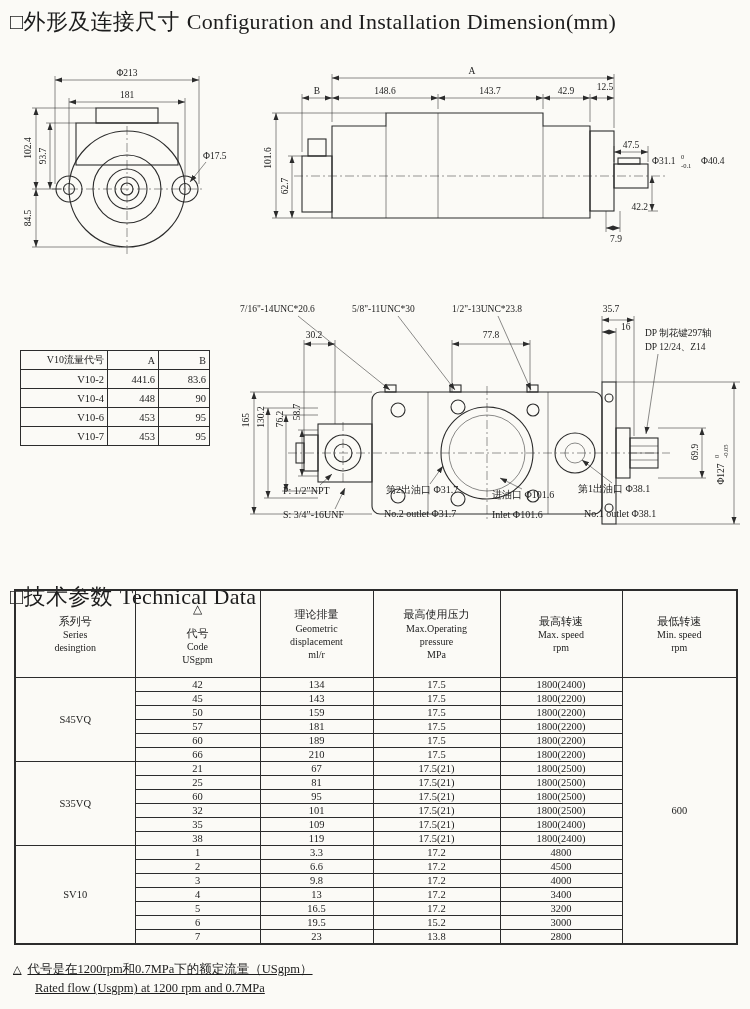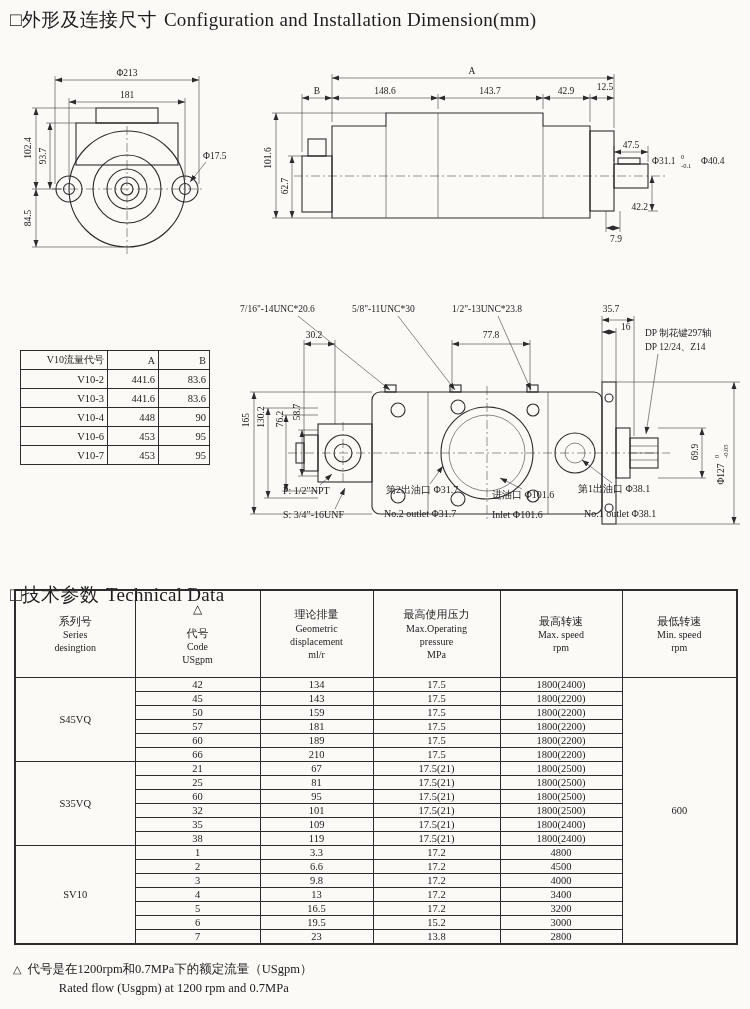--- a/index.html
+++ b/index.html
@@ -1,17 +1,17 @@
 <!DOCTYPE html>
 <html><head>
 <meta charset="utf-8">
 <style>
   html,body{margin:0;padding:0;background:#d9d9d9;}
   .page{position:relative;width:750px;height:1009px;background:#fbfaf6;font-family:"Liberation Serif",serif;color:#1c1c1c;overflow:hidden;}
-  .sec-title{position:absolute;font-size:19px;white-space:nowrap;letter-spacing:0.3px;}
+  .sec-title{position:absolute;font-size:22px;white-space:nowrap;letter-spacing:0.3px;}
   .sec-title .en-part{margin-left:7px;}
   svg.drawings{position:absolute;left:0;top:40px;}
   svg text{font-family:"Liberation Serif",serif;fill:#1c1c1c;}
   .dim{font-size:9.5px;}
   .lbl{font-size:10px;}
   .tol{font-size:6.5px;}
   .ol{fill:none;stroke:#2c2c2c;stroke-width:1.1;}
   .thin{fill:none;stroke:#2c2c2c;stroke-width:0.55;}
   .dimline{fill:none;stroke:#2c2c2c;stroke-width:0.55;marker-start:url(#ar);marker-end:url(#ar);}
   .cl{fill:none;stroke:#2c2c2c;stroke-width:0.5;stroke-dasharray:9 3 2 3;}
@@ -20,23 +20,23 @@
   .v10{position:absolute;left:20px;top:350px;font-size:10.5px;text-align:right;}
   .v10 th,.v10 td{border:1px solid #2c2c2c;height:18px;padding:0 3px;font-weight:normal;}
   .v10 th{font-size:10px;}
   .tech{position:absolute;left:14px;top:589px;width:722px;table-layout:fixed;font-size:10.5px;text-align:center;border:2px solid #2c2c2c;}
   .tech th,.tech td{border:1px solid #2c2c2c;padding:0;font-weight:normal;}
   .tech thead th{height:86px;vertical-align:middle;font-size:11px;}
   .tech thead .en{font-size:10px;}
   .tech thead div{line-height:1.3;}
   .tech tbody td{height:13px;line-height:13px;font-size:10.5px;}
   .mark{font-size:12px;margin-bottom:9px;}
-  .footnote{position:absolute;left:13px;top:960px;font-size:12.5px;line-height:1.55;}
+  .footnote{position:absolute;left:13px;top:960px;font-size:12.5px;line-height:1.55;text-decoration:underline;}
   .fmark{margin-right:6px;font-size:11px;}
-  .fl2{margin-left:22px;text-align:center;}
+  .fl2{margin-left:22px;}
 </style>
 </head>
 <body>
 
 <div class="page">
 
   <div class="sec-title" style="left:10px;top:7px;">
     <span>□外形及连接尺寸</span><span class="en-part">Configuration and Installation Dimension(mm)</span>
   </div>
 
@@ -258,25 +258,20 @@
         <th style="width:44px">B</th>
       </tr>
     </thead>
     <tbody>
         <tr>
           <td>V10-2</td>
           <td>441.6</td>
           <td>83.6</td>
         </tr>
         <tr>
-          <td>V10-3</td>
-          <td>441.6</td>
-          <td>83.6</td>
-        </tr>
-        <tr>
           <td>V10-4</td>
           <td>448</td>
           <td>90</td>
         </tr>
         <tr>
           <td>V10-6</td>
           <td>453</td>
           <td>95</td>
         </tr>
         <tr>

